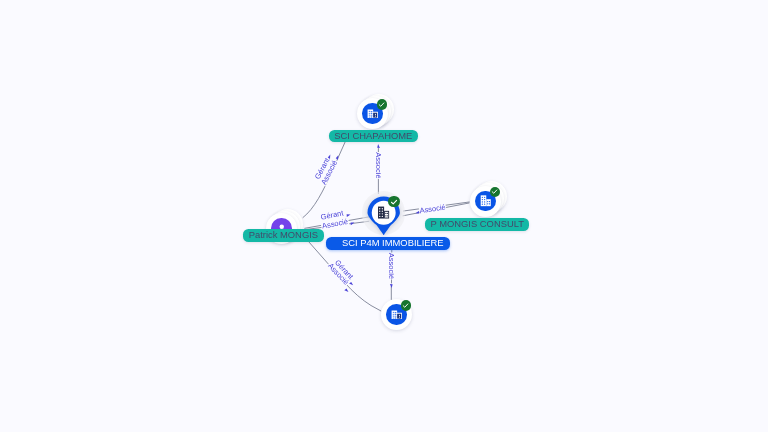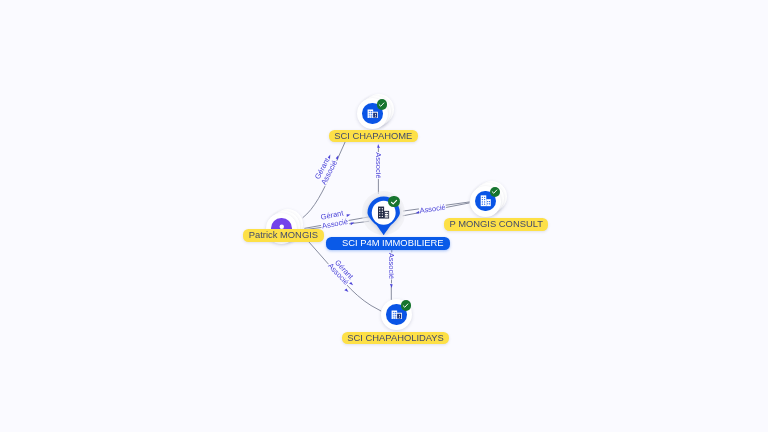--- a/index.html
+++ b/index.html
@@ -5,21 +5,21 @@
   html,body{margin:0;padding:0;}
   body{width:768px;height:432px;background:#fafaff;overflow:hidden;
        font-family:"Liberation Sans",sans-serif;}
   #stage{position:relative;width:768px;height:432px;background:#fafaff;}
   svg#edges{position:absolute;left:0;top:0;width:768px;height:432px;}
   #nodes{position:absolute;left:0;top:0;width:768px;height:432px;}
   .node{position:absolute;}
   .card{position:absolute;width:31px;height:31px;border-radius:50%;background:#ffffff;}
   .icon{position:absolute;border-radius:50%;display:flex;align-items:center;justify-content:center;}
   .badge{position:absolute;border-radius:50%;display:flex;align-items:center;justify-content:center;}
-  .lbl{position:absolute;background:#fde047;border-radius:5.5px;
+  .lbl{position:absolute;background:#14b8a6;border-radius:5.5px;
        font-size:9.4px;line-height:12.6px;color:#434a6b;white-space:nowrap;
        padding:0 5.5px;height:12.6px;}
   .lbl.main{padding:0 6.3px;}
   .lbl.main{background:#0a5ae8;color:#ffffff;padding-left:16px;}
   .halo{position:absolute;border-radius:50%;background:#ececf0;}
 </style>
 </head>
 <body>
 
 <div id="stage">
@@ -178,21 +178,21 @@
               <circle cx="17.8" cy="16.8" r="0.95"></circle>
             </g>
           </svg>
         </div>
         <div class="badge" style="left: 489.7px; top: 186.8px; width: 10.4px; height: 10.4px; background: rgb(23, 117, 47);">
           <svg width="9" height="9" viewBox="0 0 24 24">
             <path d="M 5.8 12.6 L 10.1 16.7 L 18.2 7.9" fill="none" stroke="#fff" stroke-width="2.5" stroke-linecap="round" stroke-linejoin="round"></path>
           </svg>
         </div>
       </div>
-      <div class="lbl" style="visibility: visible; left: 444px; top: 218.1px; box-shadow: rgba(45, 55, 95, 0.13) 0px 1px 3px; color: rgb(67, 74, 107);">P MONGIS CONSULT</div>
+      <div class="lbl" style="visibility: visible; left: 425px; top: 218.1px; box-shadow: rgba(45, 55, 95, 0.13) 0px 1px 3px; color: rgb(67, 74, 107);">P MONGIS CONSULT</div>
       <div class="node" style="left: 0px; top: 0px;">
         <div class="card" style="left: 381px; top: 299px; box-shadow: rgba(45, 55, 95, 0.17) 0px 1px 3.5px;"></div>
         <div class="icon" style="left: 386.3px; top: 304.3px; width: 20.4px; height: 20.4px; background: rgb(10, 85, 230);">
           <svg width="15.5" height="15.5" viewBox="0 0 24 24">
             <path d="M 4.0 5.4 h 8.6 v 3.6 h 7.4 v 9.6 h -16.0 Z" fill="#ffffff"></path>
             <g fill="#0a55e6">
               <circle cx="6.65" cy="8.3" r="0.85"></circle>
               <rect x="8.55" y="7.6" width="3" height="1.4" rx="0.6"></rect>
               <circle cx="6.65" cy="11.200000000000001" r="0.85"></circle>
               <rect x="8.55" y="10.5" width="3" height="1.4" rx="0.6"></rect>
@@ -205,15 +205,14 @@
             <circle cx="16.2" cy="12.85" r="0.9" fill="#ffffff"></circle>
             <circle cx="16.2" cy="15.65" r="0.9" fill="#ffffff"></circle>
           </svg>
         </div>
         <div class="badge" style="left: 400.7px; top: 300.3px; width: 10.4px; height: 10.4px; background: rgb(23, 117, 47);">
           <svg width="9" height="9" viewBox="0 0 24 24">
             <path d="M 5.8 12.6 L 10.1 16.7 L 18.2 7.9" fill="none" stroke="#fff" stroke-width="2.5" stroke-linecap="round" stroke-linejoin="round"></path>
           </svg>
         </div>
       </div>
-      <div class="lbl" style="visibility: visible; left: 341.819px; top: 331.9px; box-shadow: rgba(45, 55, 95, 0.13) 0px 1px 3px; color: rgb(67, 74, 107);">SCI CHAPAHOLIDAYS</div>
     </div>
 </div>
 
 </body></html>

